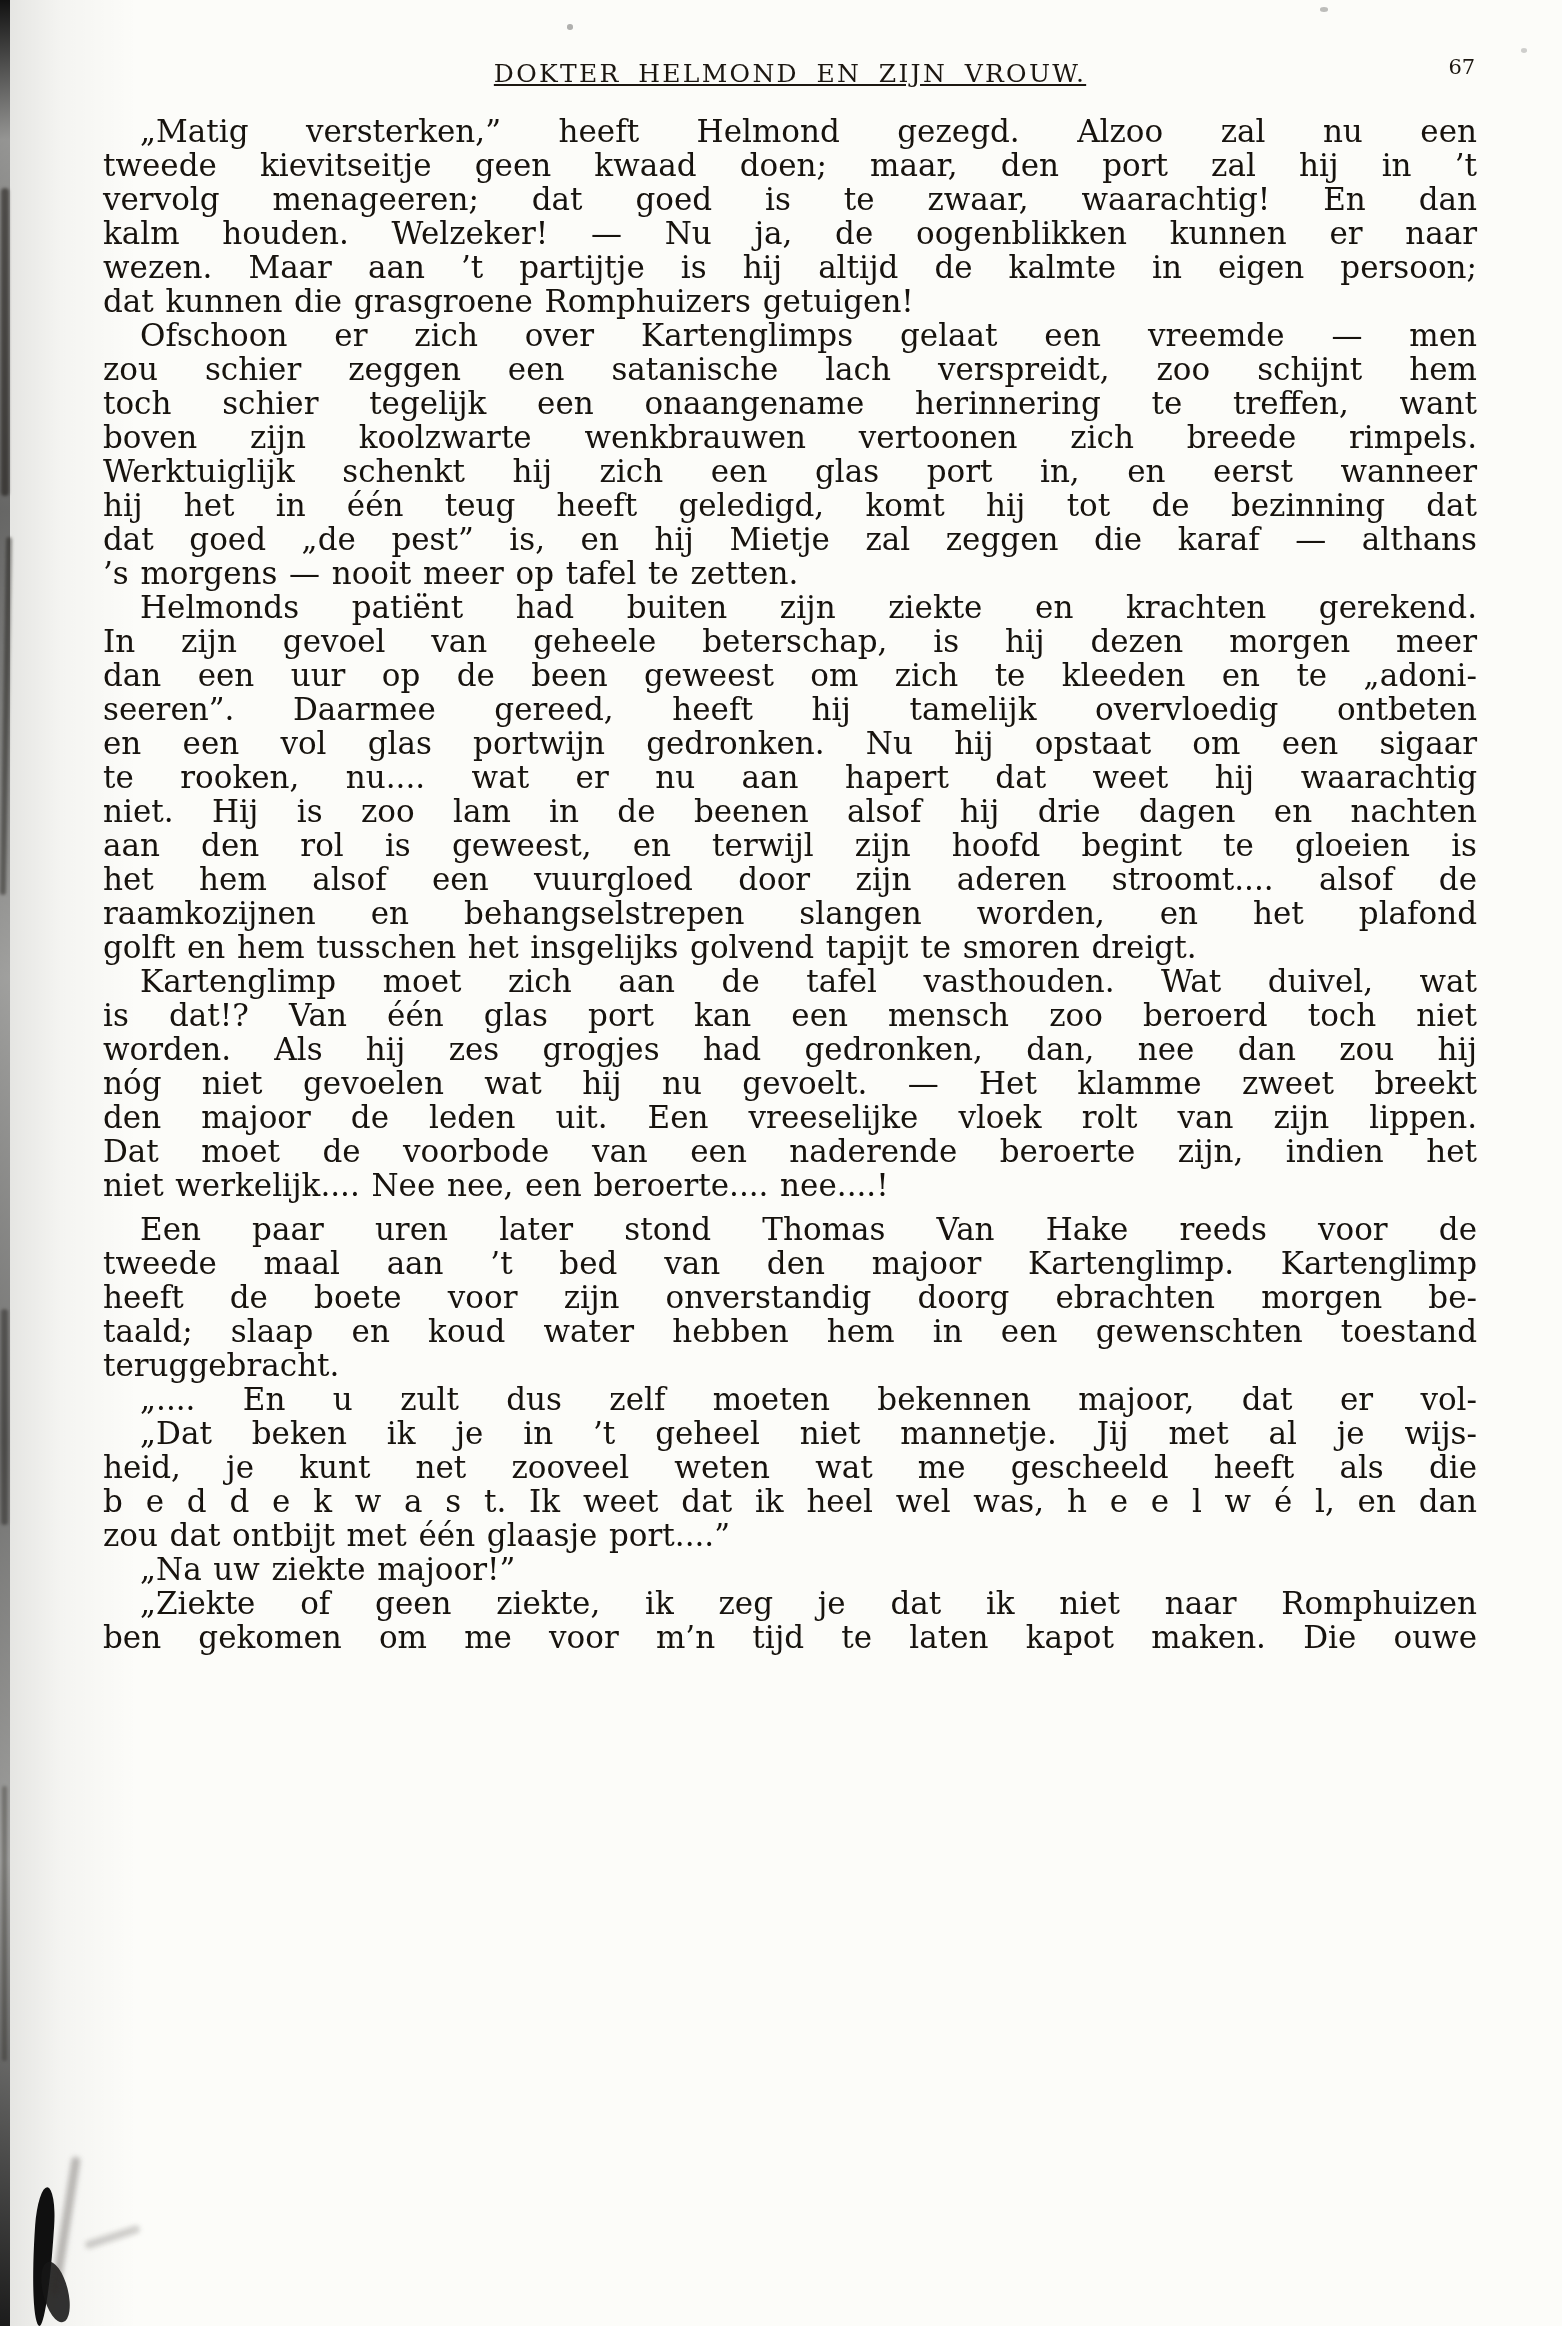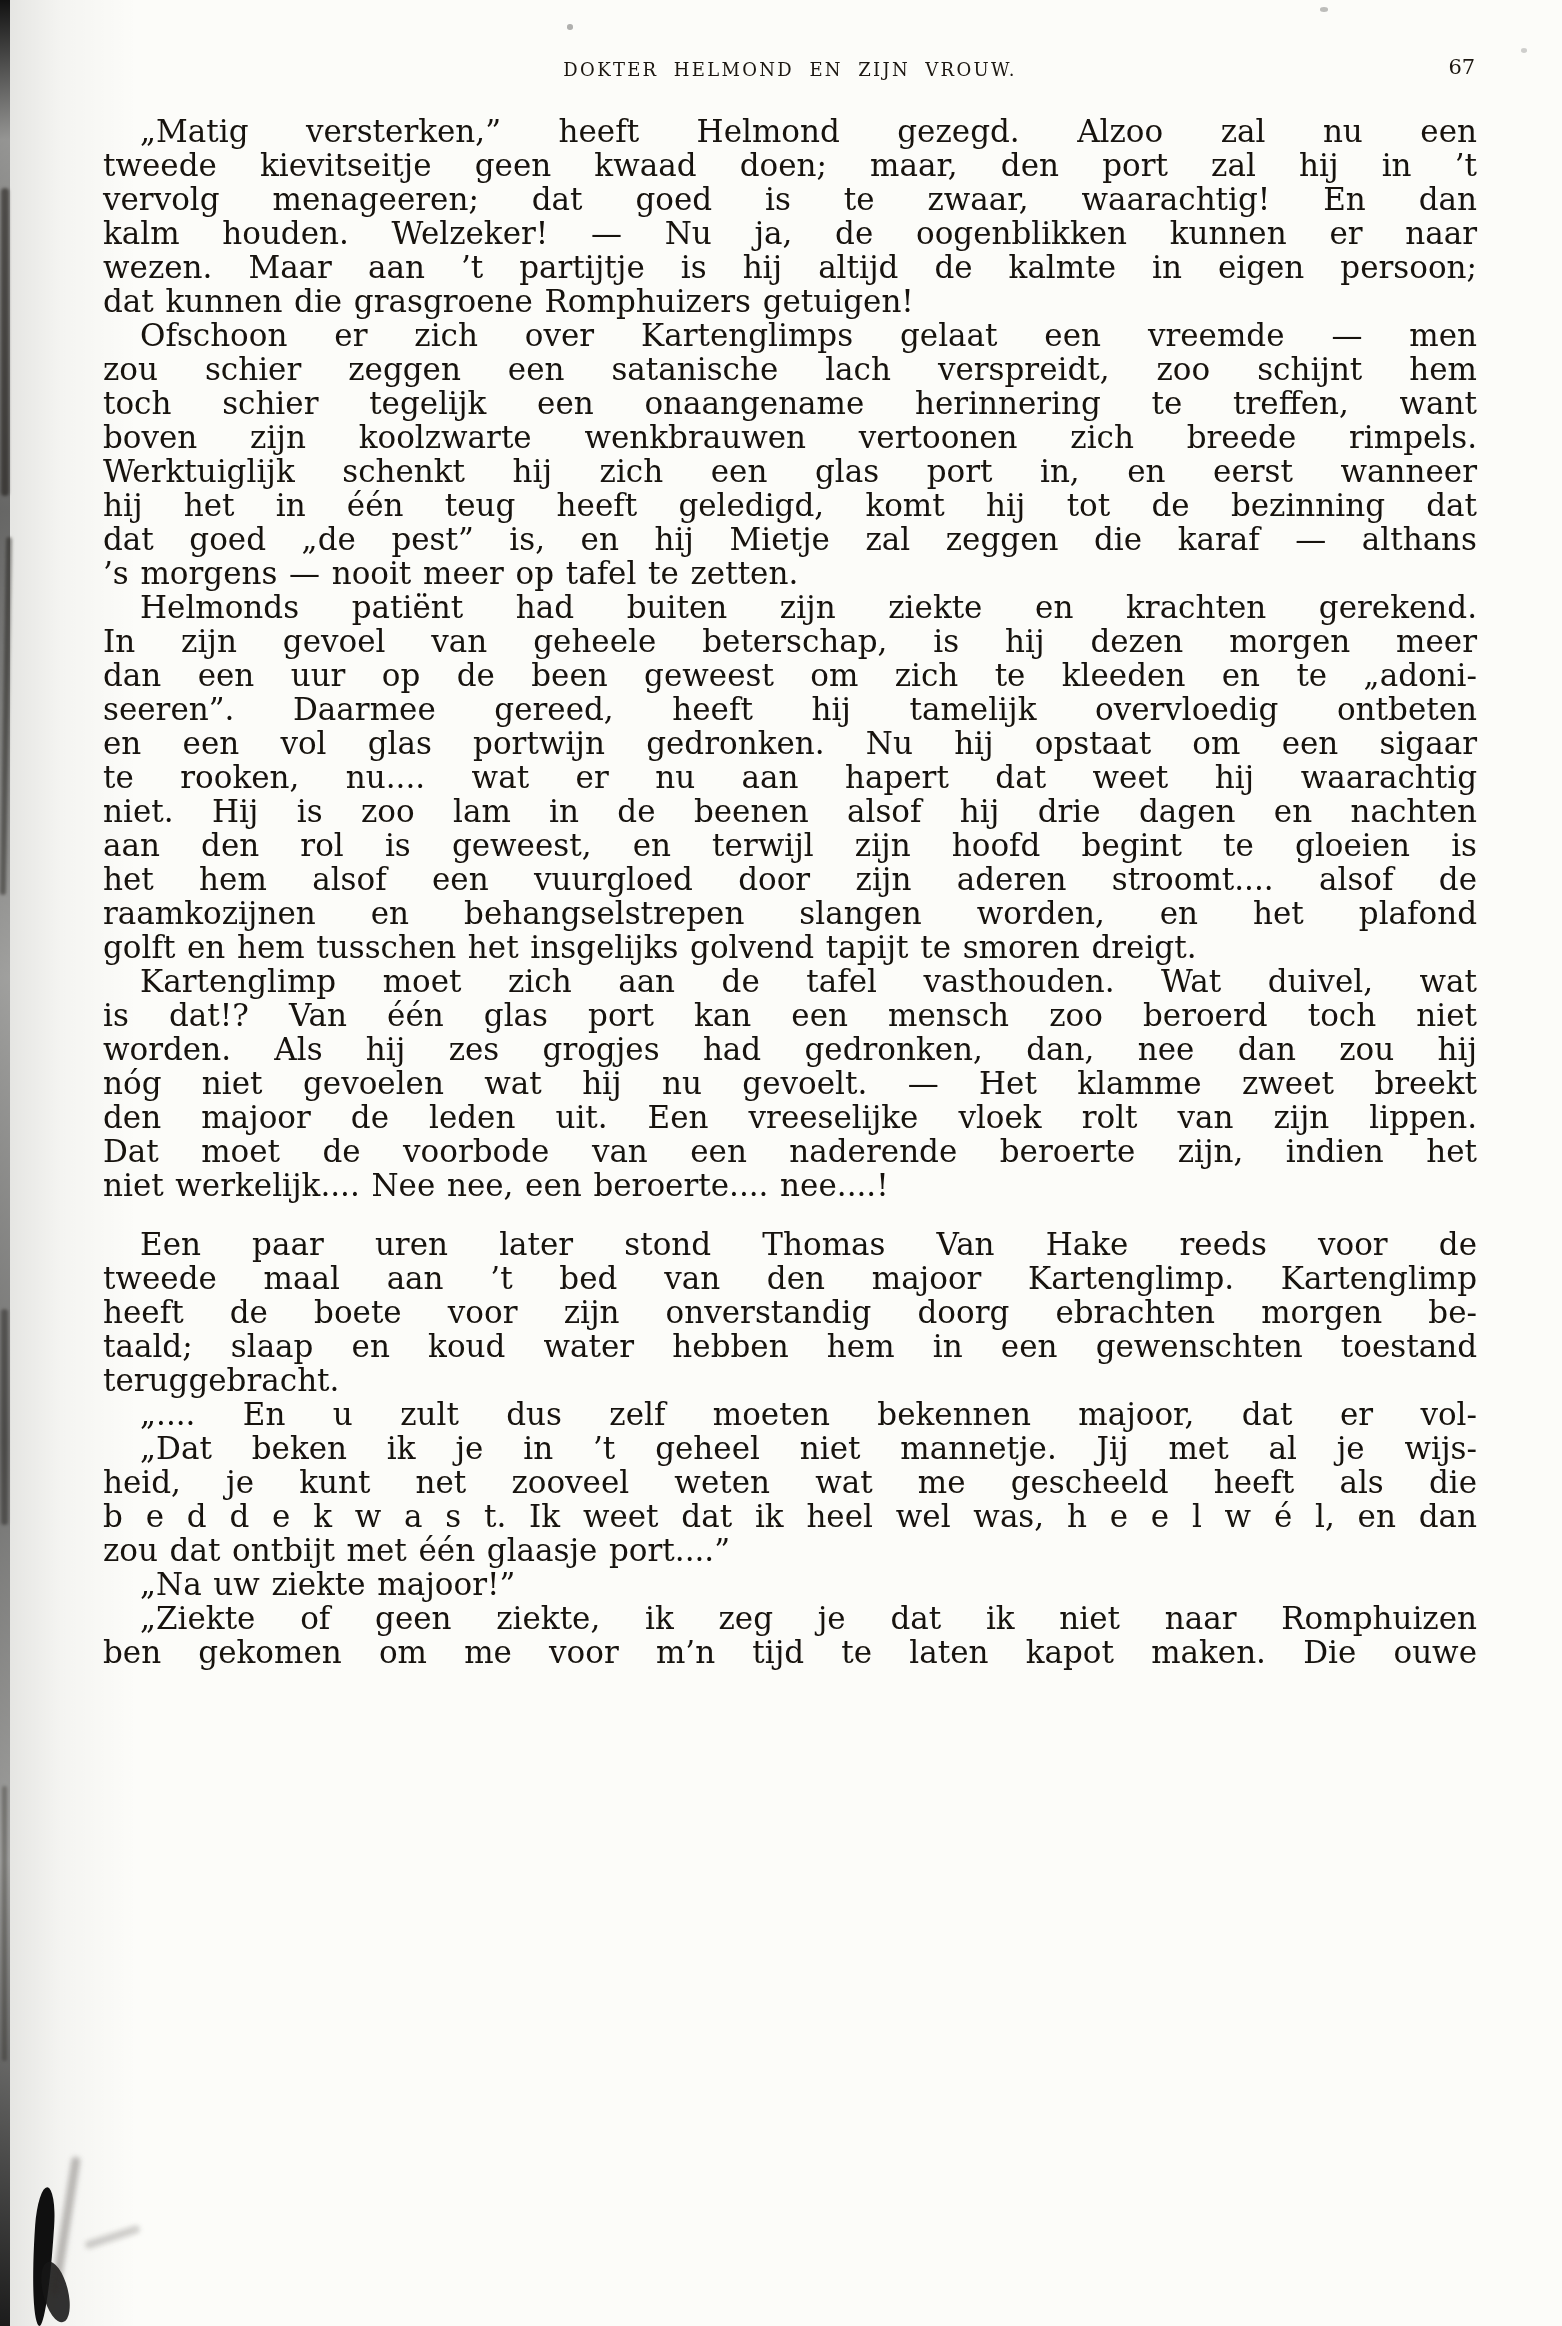--- a/index.html
+++ b/index.html
@@ -45,41 +45,42 @@
   .speck3 { left: 1521px; top: 48px; width: 6.4px; height: 4.6px; background: rgba(0,0,0,0.18); border-radius: 50%; }
 
   .running-header {
     position: absolute;
     left: 103px; top: 55px;
     width: 1374px; height: 39px;
   }
   .running-title {
     position: absolute; left: 0; right: 0; top: 3.7px;
     text-align: center;
-    font-size: 18px;
+    font-size: 25px;
     letter-spacing: 2.3px;
     word-spacing: 7.3px;
     color: #1c1711;
+    text-decoration: underline;
   }
   .running-pagenum {
     position: absolute; right: 1.8px; top: 0;
     font-size: 21px;
     color: #1c1711;
   }
 
   .text-block {
     position: absolute;
     left: 103px; top: 114px;
     width: 1374px;
     font-size: 31px;
     line-height: 34px;
     word-spacing: 1.8px;
   }
   .para { margin: 0; }
-  .para.space-before { margin-top: 25px; }
+  .para.space-before { margin-top: 10px; }
   .line {
     text-align: justify;
     text-align-last: justify;
     white-space: normal;
   }
   .line.line-last { text-align-last: left; }
   .line.line-first { text-indent: 37px; }
 </style>
 </head>
 <body>

